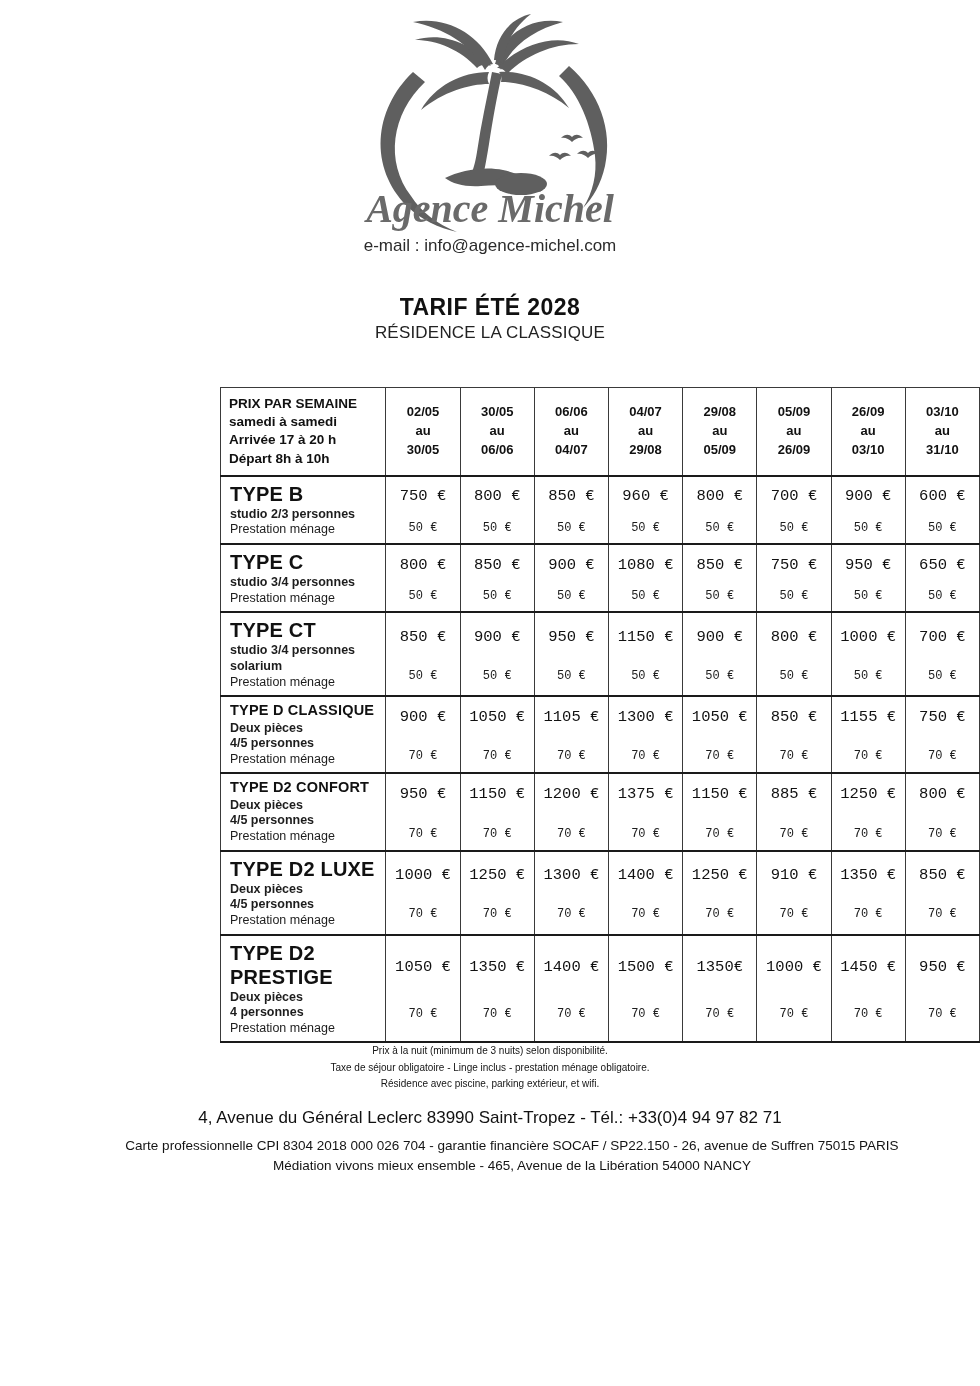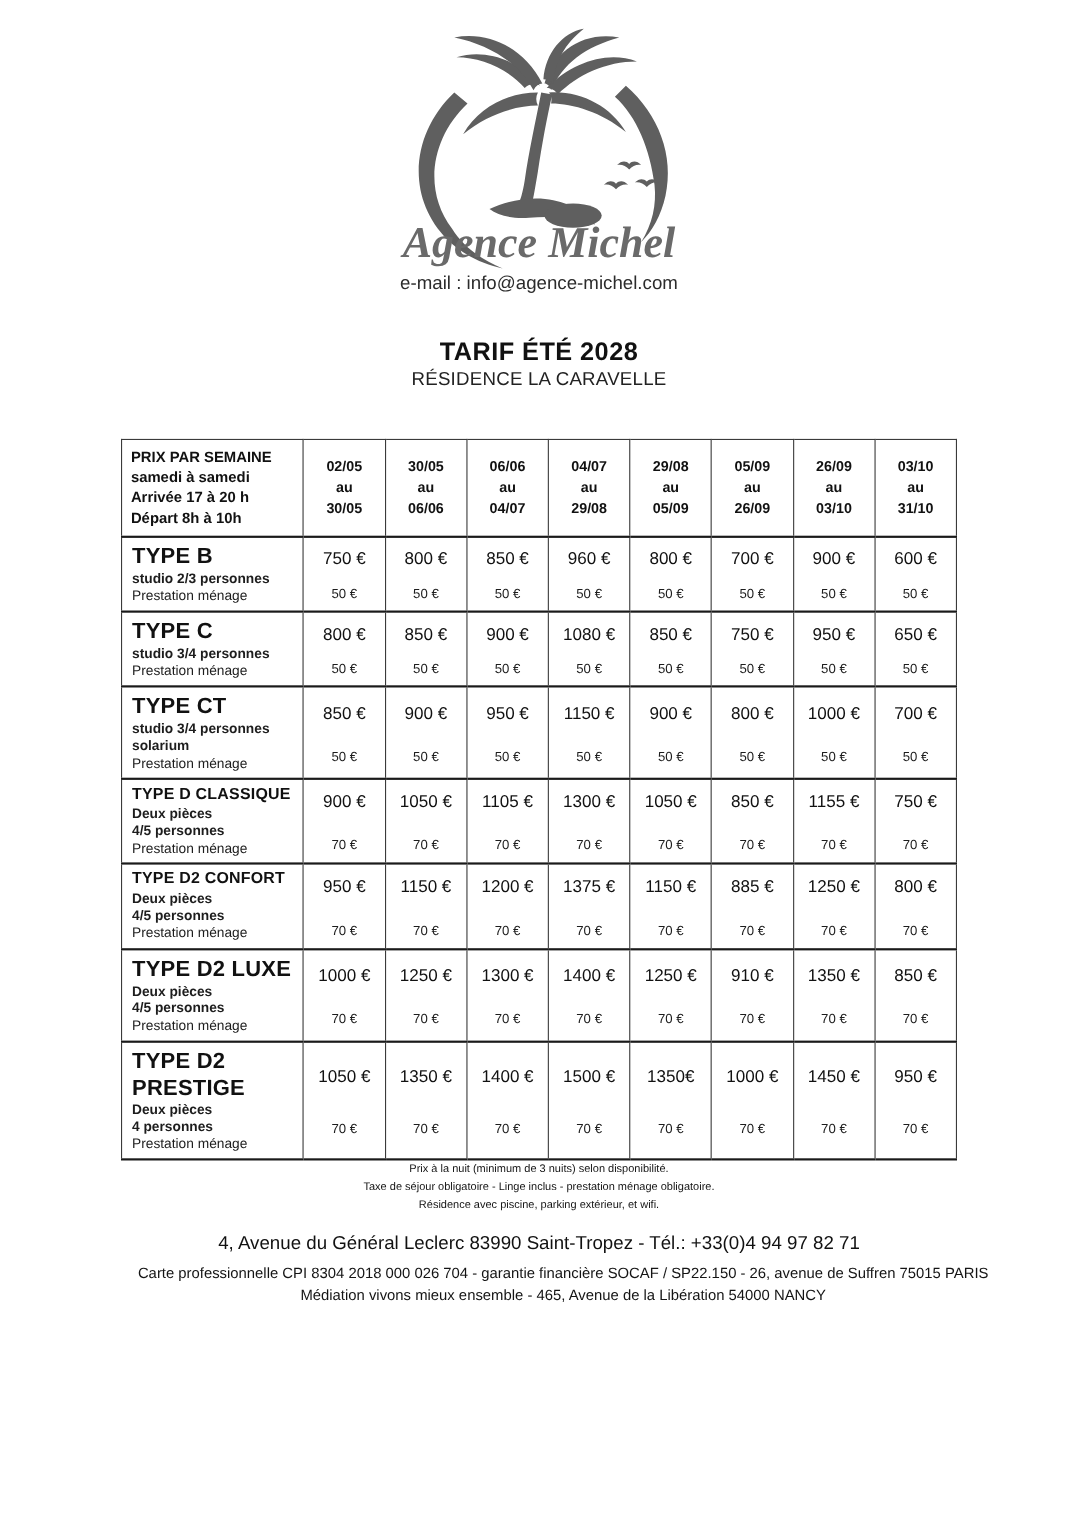--- a/index.html
+++ b/index.html
@@ -12,21 +12,21 @@
     height: 1386px;
     font-family: "Liberation Sans", sans-serif;
     color: #1a1a1a;
     position: relative;
     overflow: hidden;
   }
 
   
   .logo-wrap {
     width: 100%;
-    padding-top: 26px;
+    padding-top: 14px;
     display: flex;
     flex-direction: column;
     align-items: center;
   }
   .logo-svg { display: block; }
 
   
   .contact {
     text-align: center;
     font-size: 17px;
@@ -50,21 +50,21 @@
     font-size: 17px;
     color: #222;
     margin-top: 2px;
     letter-spacing: 0.2px;
   }
 
   
   .table-wrap {
     margin-top: 44px;
     display: flex;
-    justify-content: center;
+    justify-content: flex-end;
   }
   table.tarif {
     border-collapse: collapse;
     width: 760px;
     table-layout: fixed;
   }
   table.tarif td, table.tarif th {
     border: 1px solid #3a3a3a;
     vertical-align: middle;
   }
@@ -118,20 +118,21 @@
     font-size: 12.5px;
     color: #1d1d1d;
     display: block;
     line-height: 1.25;
   }
 
   
   .price-cell {
     text-align: center;
     padding: 4px 1px 2px 1px;
+    font-family: Liberation Mono, monospace;
   }
   .price-main {
     font-size: 15.5px;
     color: #111;
     display: block;
     line-height: 1.5;
   }
   .price-clean {
     font-size: 12px;
     color: #1d1d1d;
@@ -195,21 +196,21 @@
     <text x="165" y="208" text-anchor="middle" font-family="'Liberation Serif', serif" font-size="40" font-style="italic" font-weight="bold" fill="#6a6a6a">Agence Michel</text>
   </svg>
 </div>
 
 <div class="contact">
   <div>e-mail : info@agence-michel.com</div>
 </div>
 
 <div class="title-block">
   <div class="doc-title">TARIF ÉTÉ 2028</div>
-  <div class="doc-subtitle">RÉSIDENCE LA CARAVELLE</div>
+  <div class="doc-subtitle">RÉSIDENCE LA CLASSIQUE</div>
 </div>
 
 <div class="table-wrap">
   <table class="tarif">
     <colgroup>
       <col class="col-label">
       <col class="col-per">
         <col class="col-per">
         <col class="col-per">
         <col class="col-per">

